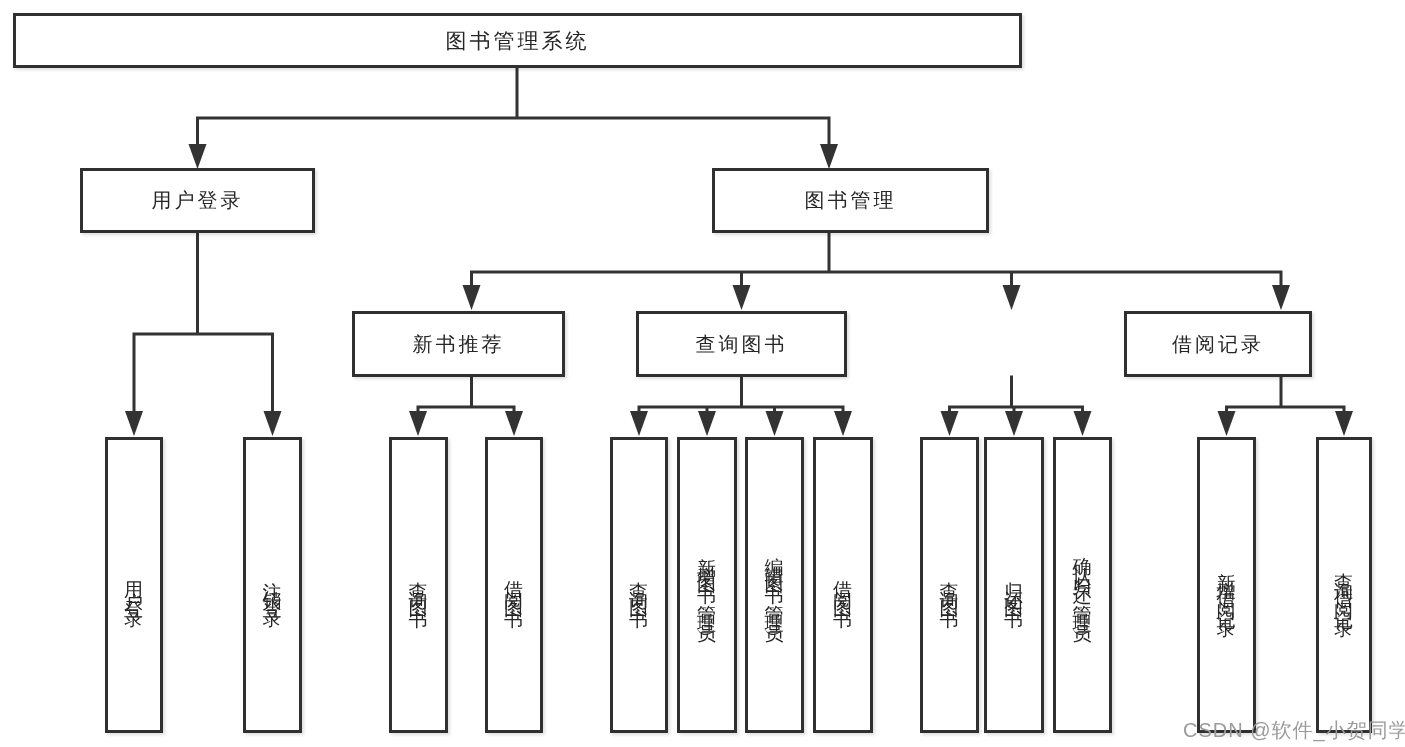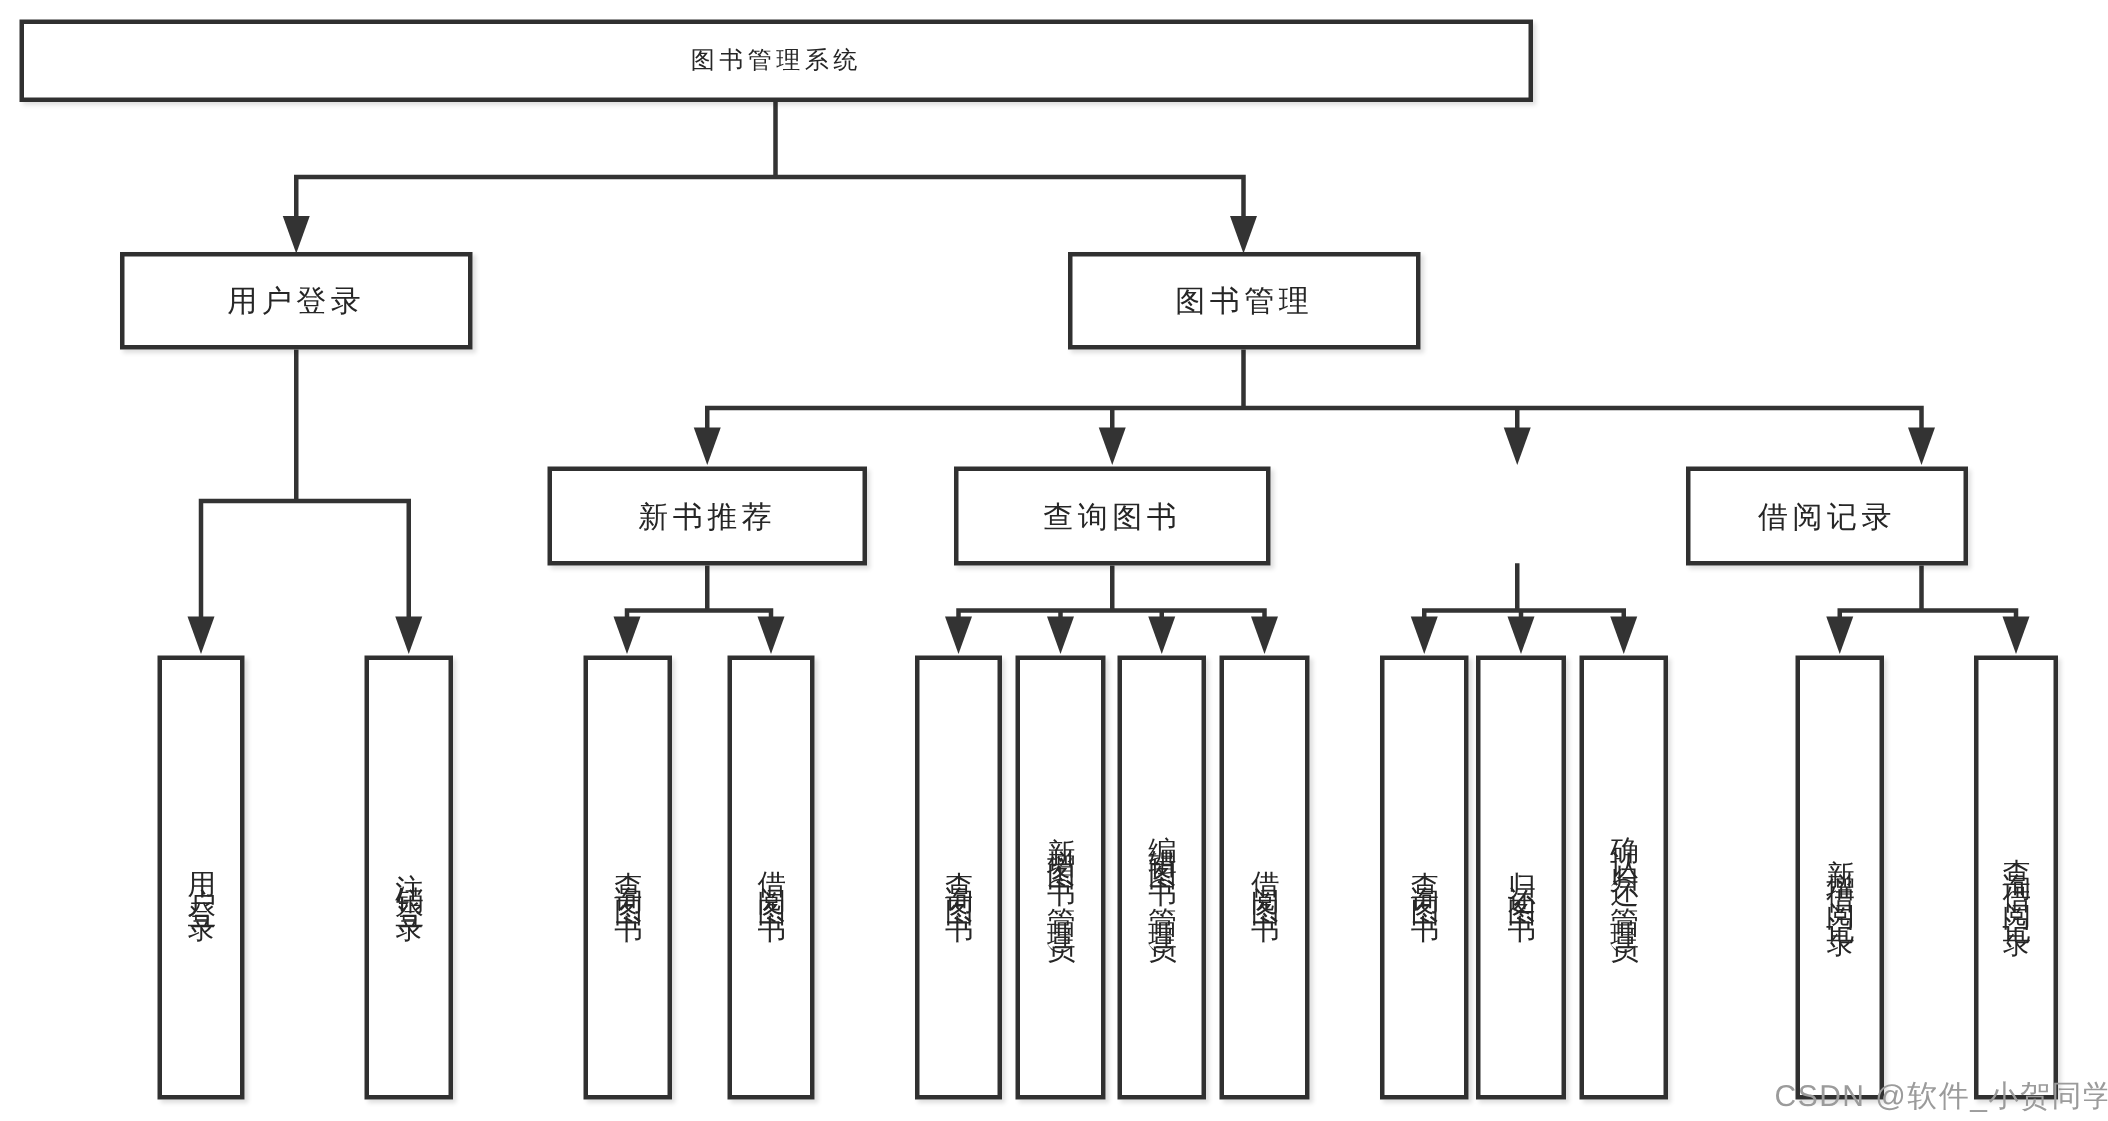--- a/index.html
+++ b/index.html
@@ -28,21 +28,21 @@
     justify-content: center;
     z-index: 2;
     box-shadow: 2px 2px 3px rgba(0,0,0,0.13);
   }
   .h-label {
     font-size: 20px;
     letter-spacing: 3px;
     white-space: nowrap;
     color: #262626;
   }
-  .root-label { font-size: 16px; }
+  .root-label { font-size: 21px; }
   .v-label {
     writing-mode: vertical-rl;
     text-orientation: mixed;
     font-size: 19px;
     letter-spacing: 0.5em;
     line-height: 1;
     color: #262626;
   }
   .watermark {
     position: absolute;
@@ -93,25 +93,25 @@
     </g>
   </svg>
 
   <div class="node" style="left:13px; top:13px; width:1009px; height:55px;">
     <span class="h-label root-label">图书管理系统</span>
   </div>
 
   <div class="node" style="left:80px; top:168px; width:235px; height:65px;">
     <span class="h-label">用户登录</span>
   </div>
-  <div class="node" style="left:712px; top:168px; width:235px; height:65px;">
+  <div class="node" style="left:712px; top:168px; width:277px; height:65px;">
     <span class="h-label">图书管理</span>
   </div>
 
-  <div class="node" style="left:365px; top:311px; width:213px; height:66px;">
+  <div class="node" style="left:352px; top:311px; width:213px; height:66px;">
     <span class="h-label">新书推荐</span>
   </div>
   <div class="node" style="left:636px; top:311px; width:211px; height:66px;">
     <span class="h-label">查询图书</span>
   </div>
   <div class="node" style="left:1124px; top:311px; width:188px; height:66px;">
     <span class="h-label">借阅记录</span>
   </div>
 
   <div class="node" style="left:105px; top:437px; width:58px; height:296px;">

